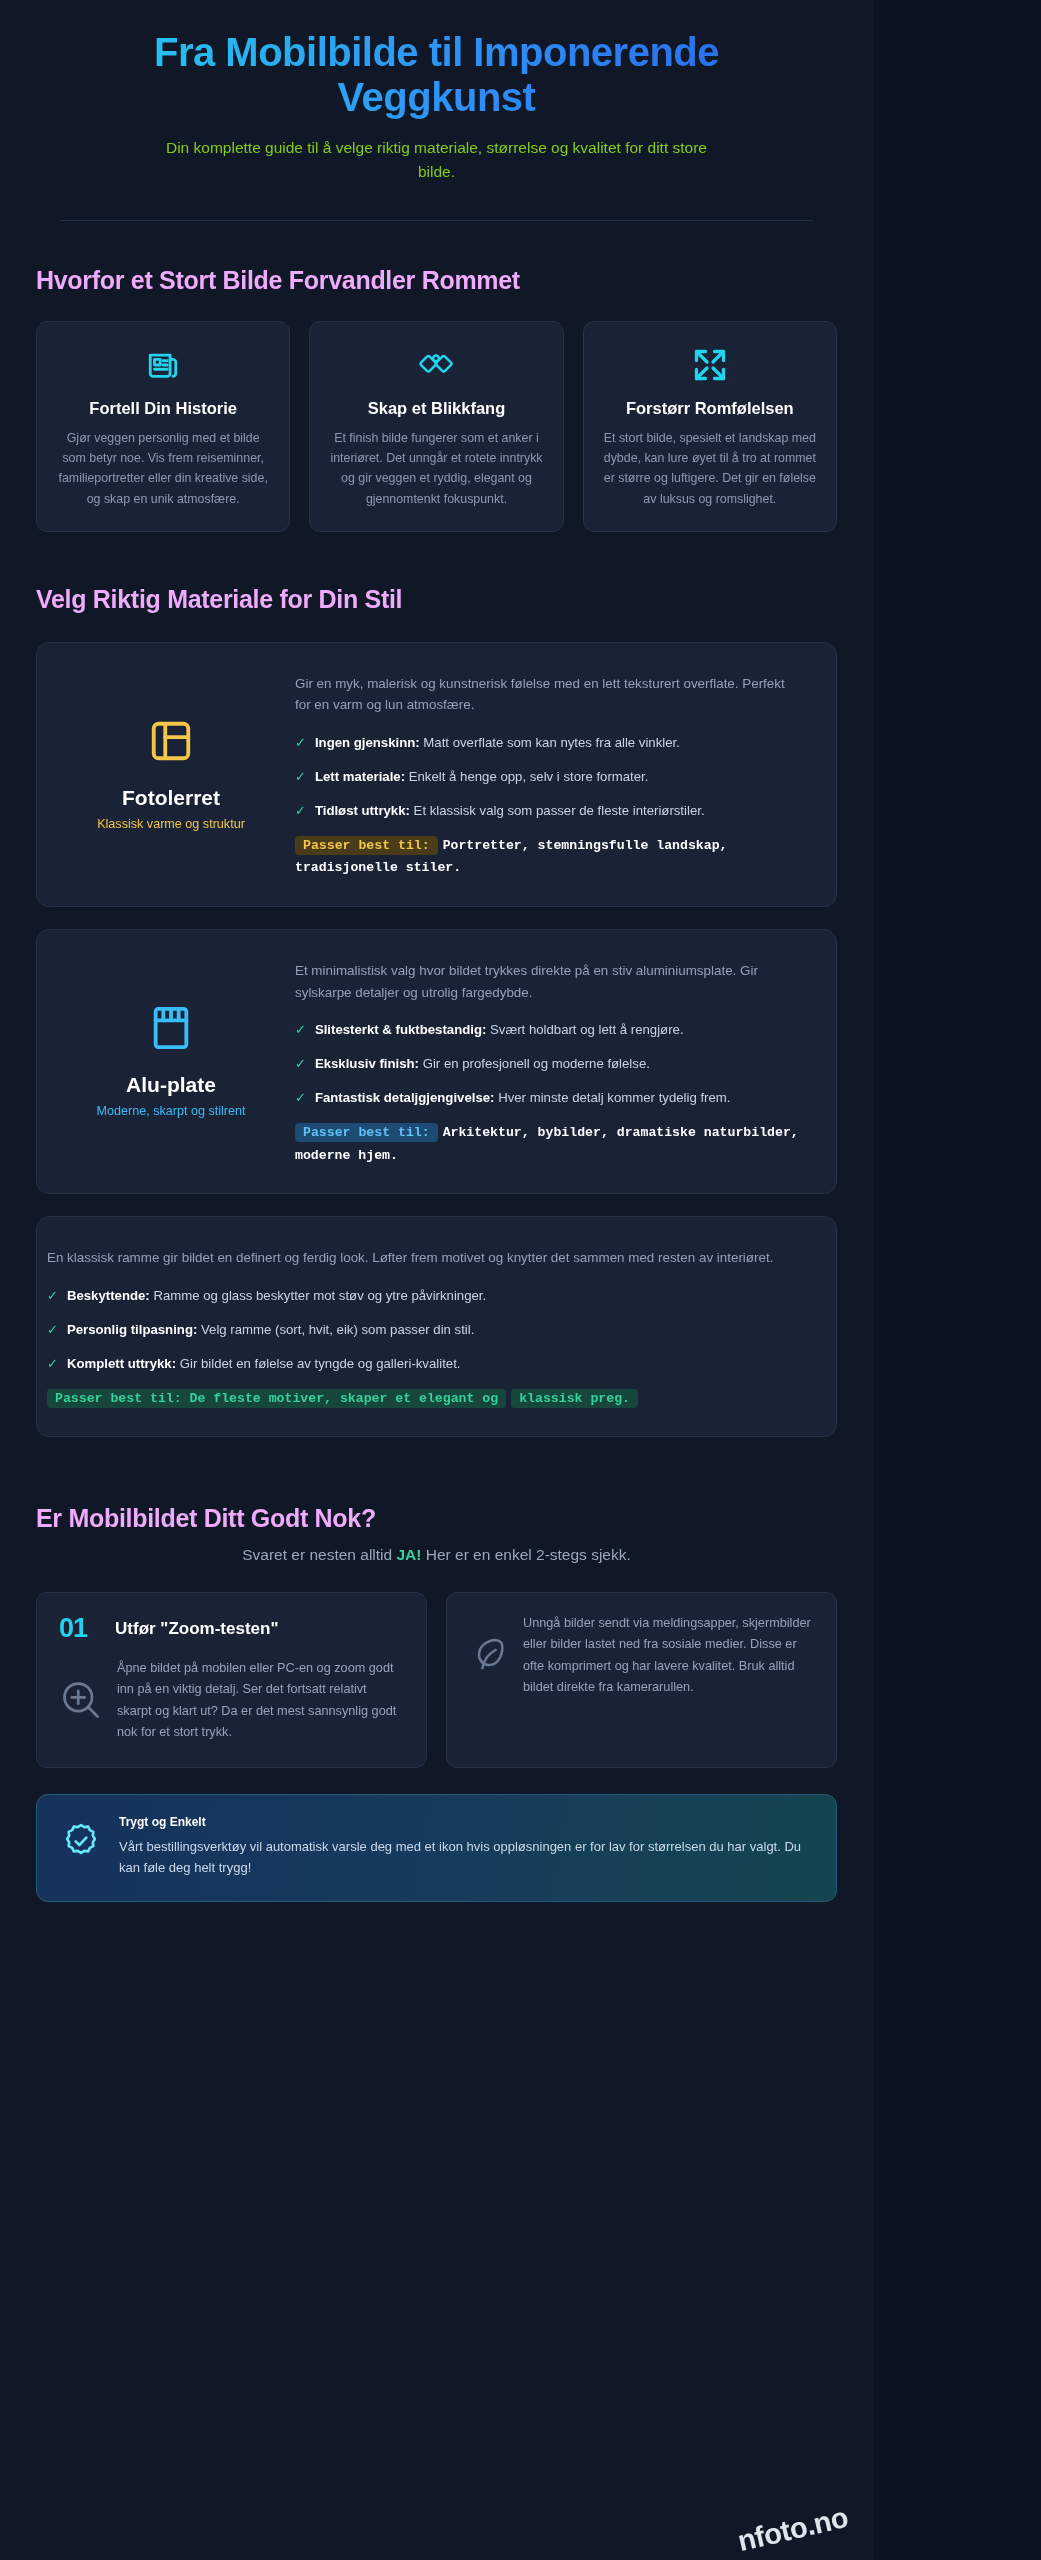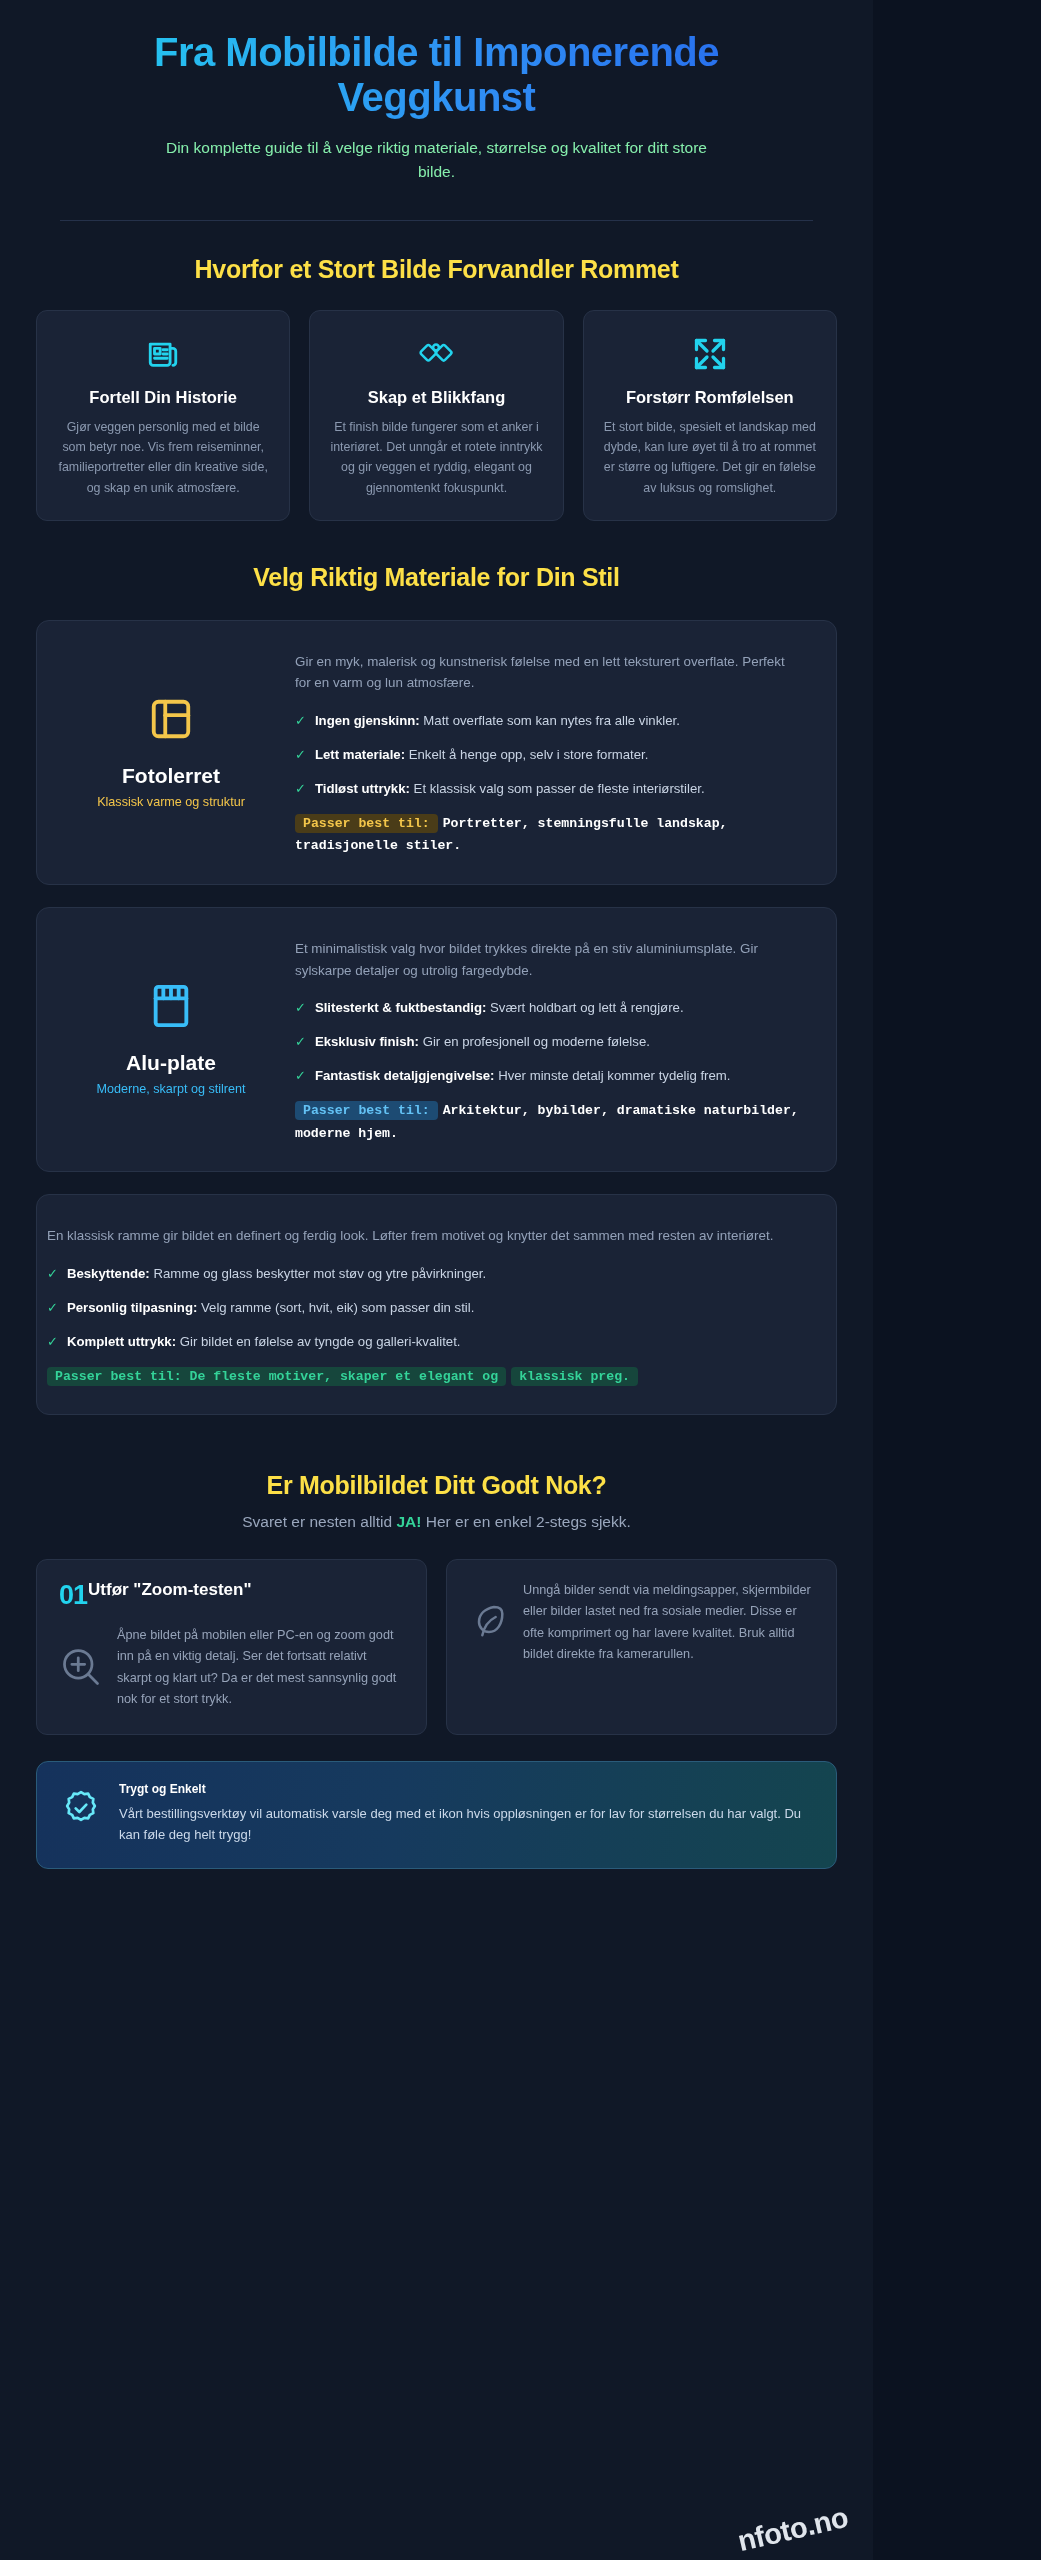--- a/index.html
+++ b/index.html
@@ -17,28 +17,29 @@
   .hero{padding-top:30px;text-align:center;}
   .hero h1{
     font-size:40px;line-height:1.12;font-weight:bold;letter-spacing:-0.5px;
     background:linear-gradient(95deg,#22d3ee 0%,#2f8ef4 55%,#2563eb 100%);
     -webkit-background-clip:text;background-clip:text;color:transparent;
     -webkit-text-fill-color:transparent;
     padding:0 60px;
   }
   .hero p.sub{
     margin:16px auto 0;max-width:560px;
-    font-size:15.5px;line-height:1.55;color:#86efac;
+    font-size:15.5px;line-height:1.55;color:#84cc16;
   }
   .rule{height:1px;background:#25314a;margin:36px 24px 0;}
 
   
   .sec-h{
-    text-align:center;font-size:25px;font-weight:bold;color:#fde047;
+    font-size:25px;font-weight:bold;color:#f0abfc;
     letter-spacing:-0.3px;
+    margin-top:11px;
   }
 
   
   .why-wrap{display:flex;gap:19px;margin-top:26px;}
   .why-card{
     flex:1;background:#17203492;background-color:#1a2336;
     border:1px solid #273247;border-radius:11px;
     padding:24px 18px 22px;text-align:center;
     display:flex;flex-direction:column;align-items:center;
   }
@@ -73,21 +74,21 @@
   .chip-green{background:#16463c;color:#34d399;}
   .best.green-all{color:#34d399;}
   .best.green-all .chip-green{background:#16463c;}
 
   
   .steps{display:flex;gap:19px;margin-top:28px;}
   .step-card{
     flex:1;background:#1a2336;border:1px solid #273247;border-radius:11px;
     padding:20px 22px 24px;
   }
-  .step-head{display:flex;align-items:flex-start;gap:1px;margin-bottom:14px;}
+  .step-head{display:flex;align-items:center;gap:28px;margin-bottom:14px;}
   .step-num{font-size:27px;font-weight:bold;color:#22d3ee;letter-spacing:-1px;}
   .step-title{font-size:17px;font-weight:bold;color:#fff;}
   .step-body{display:flex;gap:14px;align-items:flex-start;}
   .step-ico{flex:0 0 auto;padding-top:20px;}
   .step-txt{font-size:12.7px;line-height:1.66;color:#96a3b9;}
 
   
   .safe{
     margin-top:26px;border-radius:12px;
     background:linear-gradient(100deg,#15325c 0%,#163a5e 45%,#14454f 100%);

